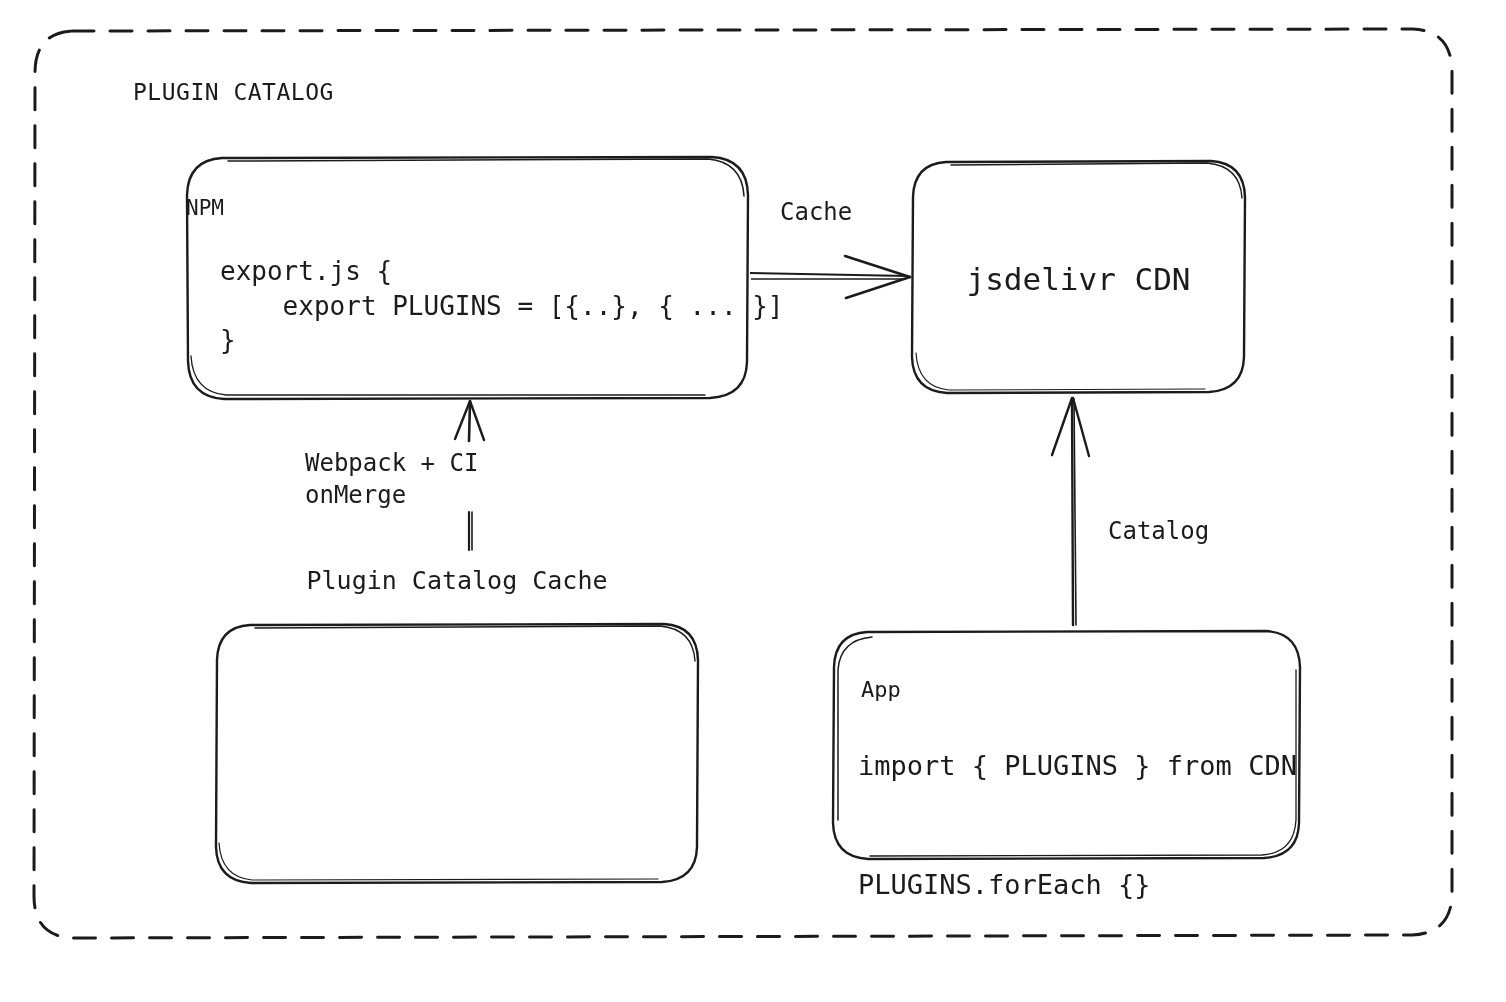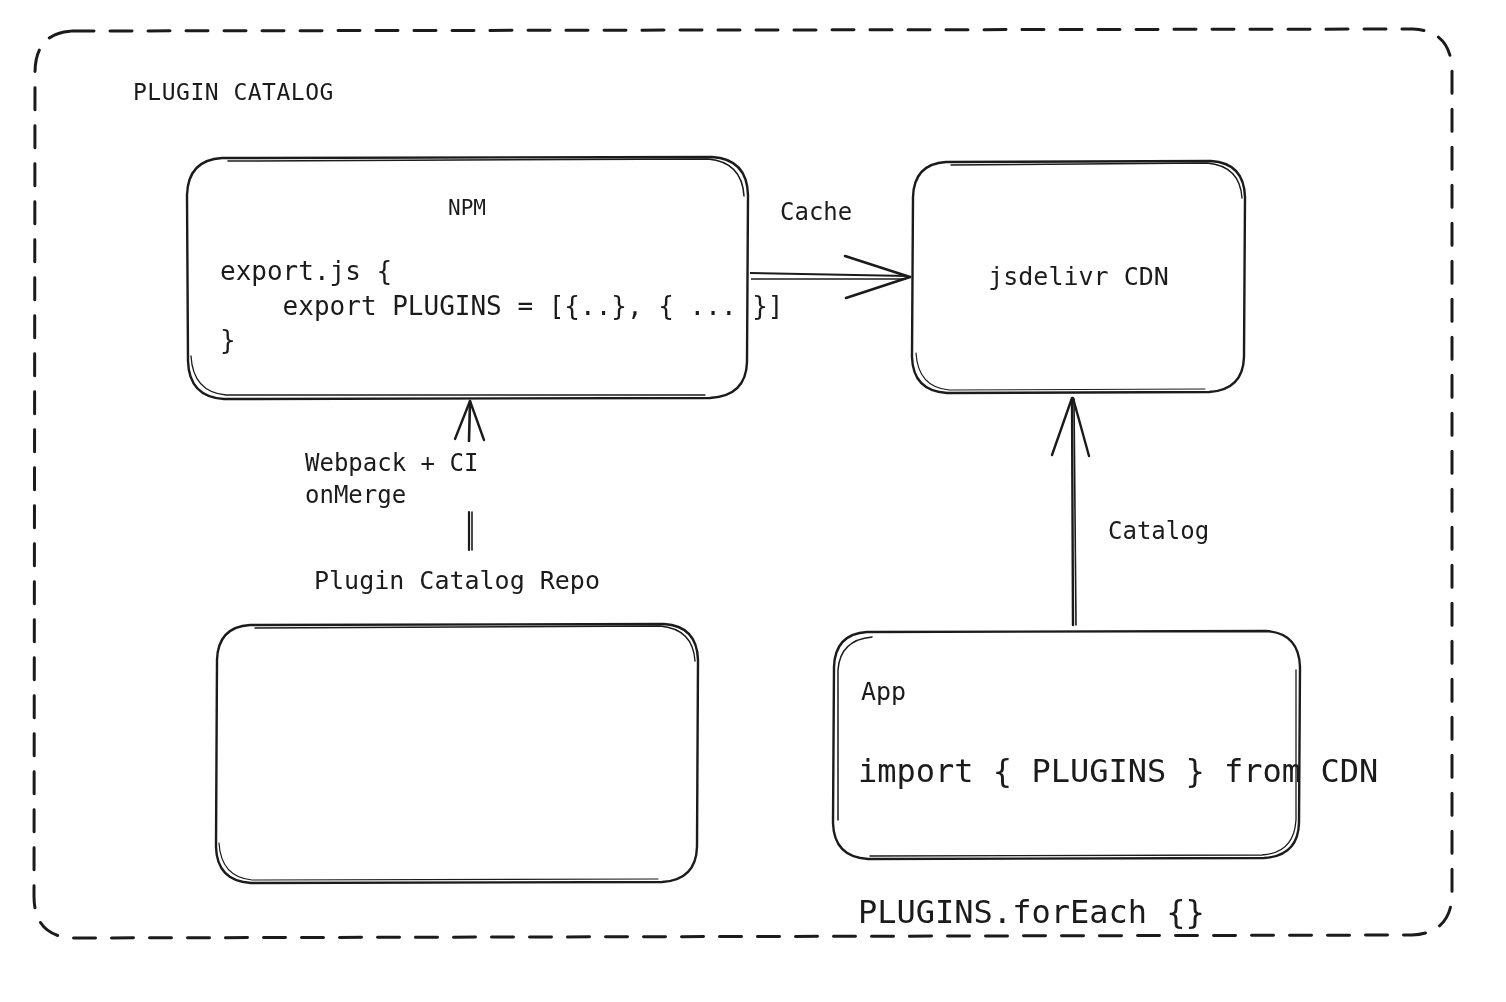--- a/index.html
+++ b/index.html
@@ -42,37 +42,36 @@
     font-size: 23px;
     letter-spacing: 0.5px;
     margin-left: 33px;
   }
 
   
   #npm-title {
     left: 186px;
     top: 198px;
     width: 562px;
-    text-align: center;
     font-size: 21px;
   }
   #npm-code {
     left: 220px;
     top: 254px;
     font-size: 26px;
     line-height: 1.33;
   }
 
   
   #cdn-title {
     left: 912px;
     top: 264px;
     width: 333px;
     text-align: center;
-    font-size: 25px;
+    font-size: 31px;
   }
 
   
   #cache-label {
     left: 780px;
     top: 200px;
     font-size: 24px;
   }
 
   
@@ -103,26 +102,26 @@
   #import-label {
     left: 1108px;
     top: 519px;
     font-size: 24px;
   }
 
   
   #app-title {
     left: 861px;
     top: 679px;
-    font-size: 25px;
+    font-size: 22px;
   }
   #app-code {
     left: 858px;
     top: 736px;
-    font-size: 32px;
+    font-size: 27px;
     line-height: 2.2;
   }
 </style>
 </head>
 <body>
 
 <div id="canvas">
 
   <svg class="layer" width="1506" height="1002" viewBox="0 0 1506 1002" xmlns="http://www.w3.org/2000/svg">
 
@@ -190,21 +189,21 @@
     export PLUGINS = [{..}, { ... }]
 }</div>
 
   <div class="txt" id="cdn-title">jsdelivr CDN</div>
 
   <div class="txt" id="cache-label">Cache</div>
 
   <div class="txt" id="webpack-label">Webpack + CI
 onMerge</div>
 
-  <div class="txt" id="repo-label">Plugin Catalog Repo</div>
+  <div class="txt" id="repo-label">Plugin Catalog Cache</div>
 
 
   <div class="txt" id="import-label">Catalog</div>
 
   <div class="txt" id="app-title">App</div>
 
   <div class="txt" id="app-code">import { PLUGINS } from CDN
 
 PLUGINS.forEach {}</div>
 

